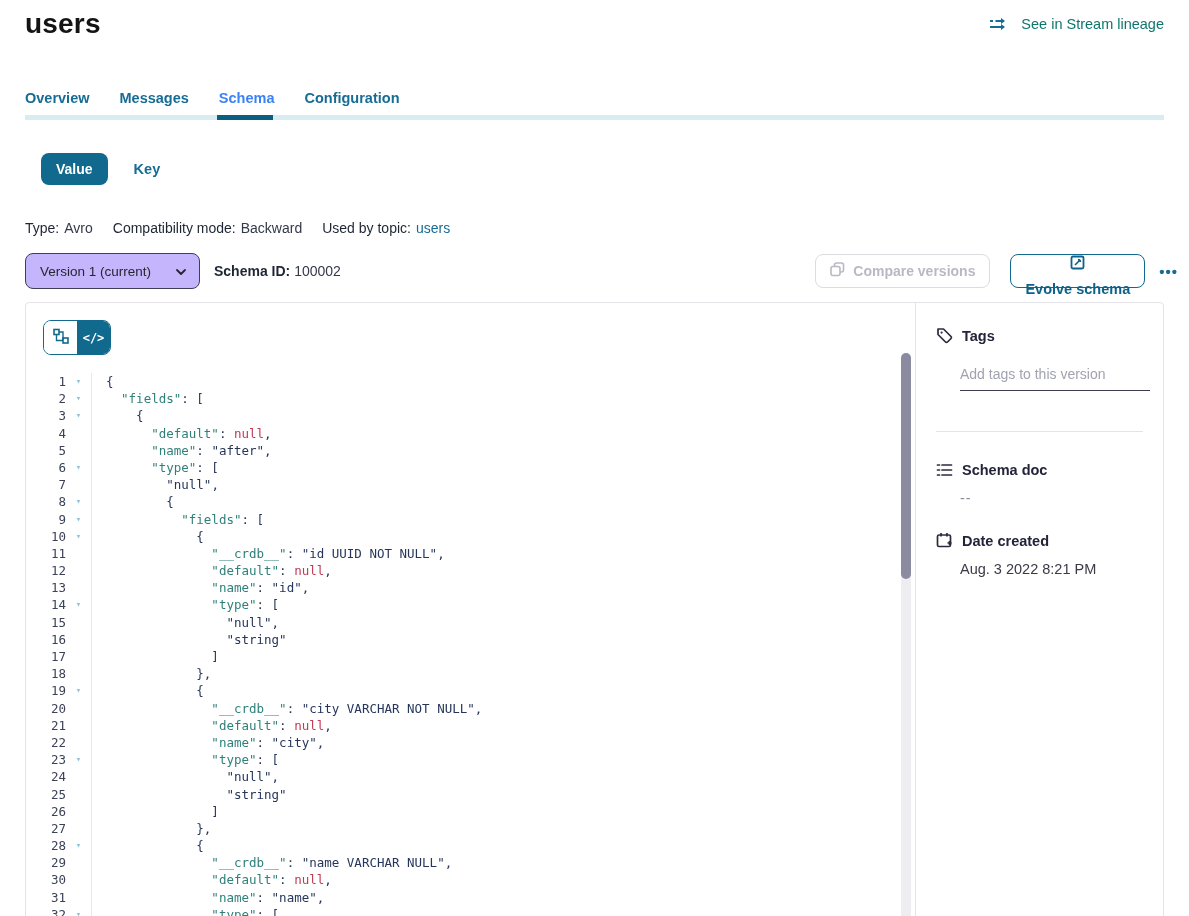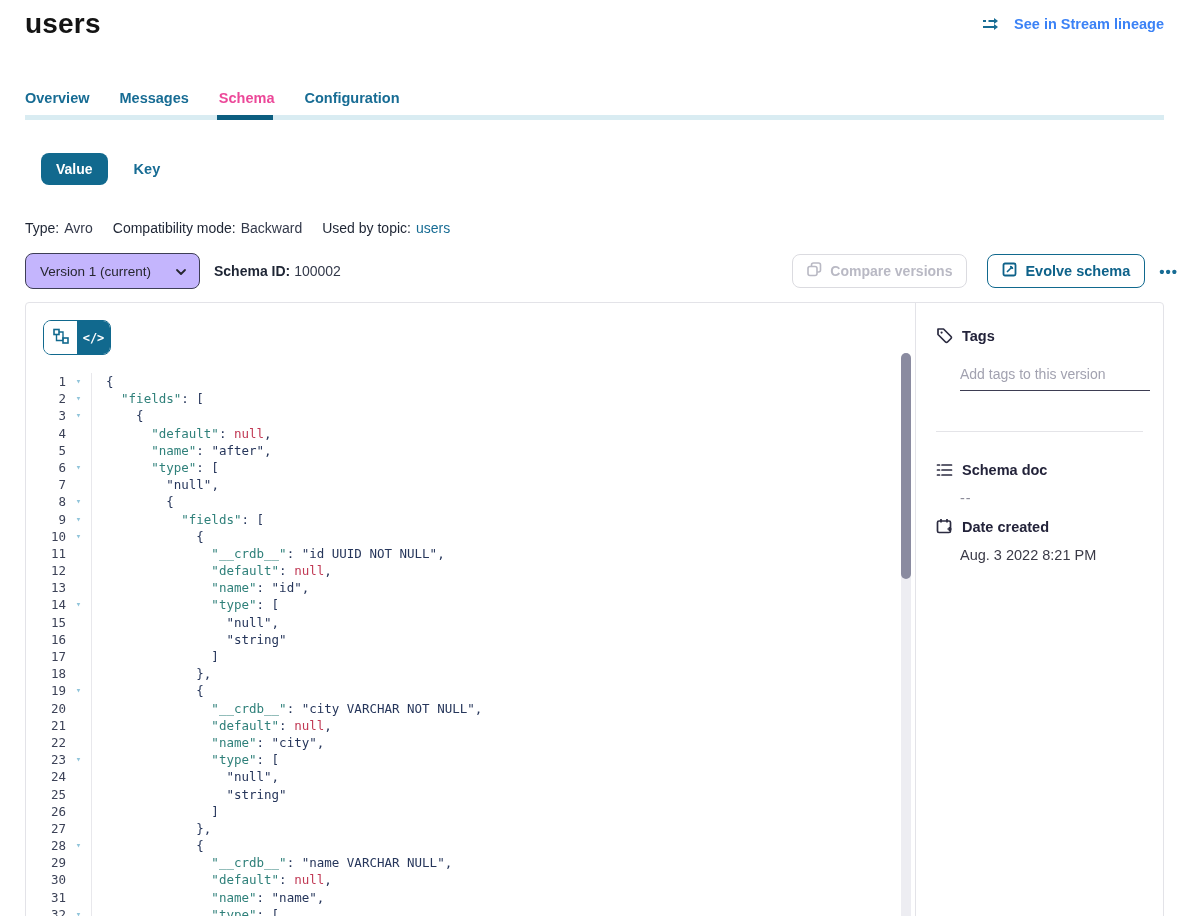--- a/index.html
+++ b/index.html
@@ -3,27 +3,27 @@
 <meta charset="utf-8">
 <style>
   * { margin:0; padding:0; box-sizing:border-box; }
   html,body { width:1189px; height:916px; overflow:hidden; background:#fff;
     font-family:"Liberation Sans", sans-serif; color:#33394A; }
   .page { position:relative; width:1189px; height:916px; }
 
   
   .title { position:absolute; left:25px; top:8px; font-size:28px; font-weight:800; color:#141414; letter-spacing:.2px; }
   .lineage { position:absolute; right:25px; top:16px; display:flex; align-items:center; gap:15px;
-    color:#3b82f6; font-size:14.5px; font-weight:700; cursor:pointer; }
+    color:#0f766e; font-size:14.5px; font-weight:400; cursor:pointer; }
   .lineage svg { display:block; }
 
   
   .tab-bar { position:absolute; left:25px; top:90px; display:flex; gap:30px; font-size:14.5px; font-weight:600; }
   .tab { color:#176C94; cursor:pointer; padding-bottom:10px; }
-  .tab.active { color:#ec4899; }
+  .tab.active { color:#3b82f6; }
   .tab-strip { position:absolute; left:25px; top:115px; width:1139px; height:5px; background:#D9ECF2; }
   .tab-strip .seg { position:absolute; left:192px; top:0; width:56px; height:5px; background:#0C5E80; }
 
   
   .vk { position:absolute; left:25px; top:153px; display:flex; align-items:center; gap:26px;padding-left:16px; }
   .btn-value { background:#11698E; color:#fff; border:none; border-radius:8px; height:32px; padding:0 15px;
     font-size:14px; font-weight:600; font-family:inherit; cursor:pointer; }
   .key-link { color:#176C94; font-size:14.5px; font-weight:600; cursor:pointer; }
 
   
@@ -38,21 +38,21 @@
     display:flex; align-items:center; padding:0 14px; font-size:13.5px; color:#26262F; background:#c4b5fd; cursor:pointer; }
   .ver-select svg { position:absolute; right:12px; top:12px; }
   .schema-id { margin-left:14px; font-size:14px; }
   .schema-id b { color:#1E2534; font-weight:700; }
   .spacer { flex:1; }
   .btn-compare { display:flex; align-items:center; gap:8px; height:34px; padding:0 14px; background:#fff;
     border:1px solid #DBDBE0; border-radius:8px; color:#B9B9C4; font-size:14px; font-weight:600;
     font-family:Liberation Sans, sans-serif; cursor:default; }
   .btn-evolve { display:flex; align-items:center; gap:8px; height:34px; padding:0 14px; margin-left:20px; background:#fff;
     border:1px solid #11698E; border-radius:8px; color:#0E628A; font-size:14.5px; font-weight:700;
-    font-family:inherit; cursor:pointer; }
+    font-family:inherit; cursor:pointer;flex-direction:column; }
   .more { margin-left:14px; margin-right:-6px; color:#176C94; font-size:15px; font-weight:700; letter-spacing:1px; cursor:pointer; }
 
   
   .panel { position:absolute; left:25px; top:302px; width:1139px; height:680px;
     border:1px solid #E3E3E8; border-radius:4px; display:flex; background:#fff; }
   .editor-col { position:relative; width:890px; border-right:1px solid #E3E3E8; }
   .view-toggle { position:absolute; left:17px; top:17px; display:flex; border:1px solid #11698E; border-radius:8px; overflow:hidden; }
   .vt-btn { width:33px; height:33px; display:flex; align-items:center; justify-content:center; cursor:pointer; background:#fff; }
   .vt-btn.sel { background:#11698E; }
   .vt-code { color:#fff; font-family:"DejaVu Sans Mono", monospace; font-size:12px; font-weight:700; }
@@ -73,21 +73,21 @@
   .sidebar { width:247px; padding:24px 14px 0 20px; }
   .side-h { display:flex; align-items:center; gap:9px; font-size:14.5px; font-weight:700; color:#23233A; }
   .side-h svg { flex:none; display:block; }
   .tags-input { display:block; width:190px; margin:22px 0 0 24px; border:none; border-bottom:1px solid #3D3D52;
     padding:0 0 8px 0; font-size:14px; font-family:inherit; color:#33394A; outline:none; background:transparent; }
   .tags-input::placeholder { color:#A2A2B0; }
   .side-div { margin:40px 6px 0 0; border-top:1px solid #E4E4E8; }
   .sec-doc { margin-top:30px; }
   .sec-val { margin:12px 0 0 24px; font-size:14.5px; }
   .val-dim { color:#8C8C99; letter-spacing:1px; }
-  .sec-date { margin-top:12px; }
+  .sec-date { margin-top:26px; }
   .val-dark { color:#3A3A47; }
 </style>
 </head>
 <body>
 
 <div class="page">
 
   <div class="title">users</div>
 
   <div class="lineage">

